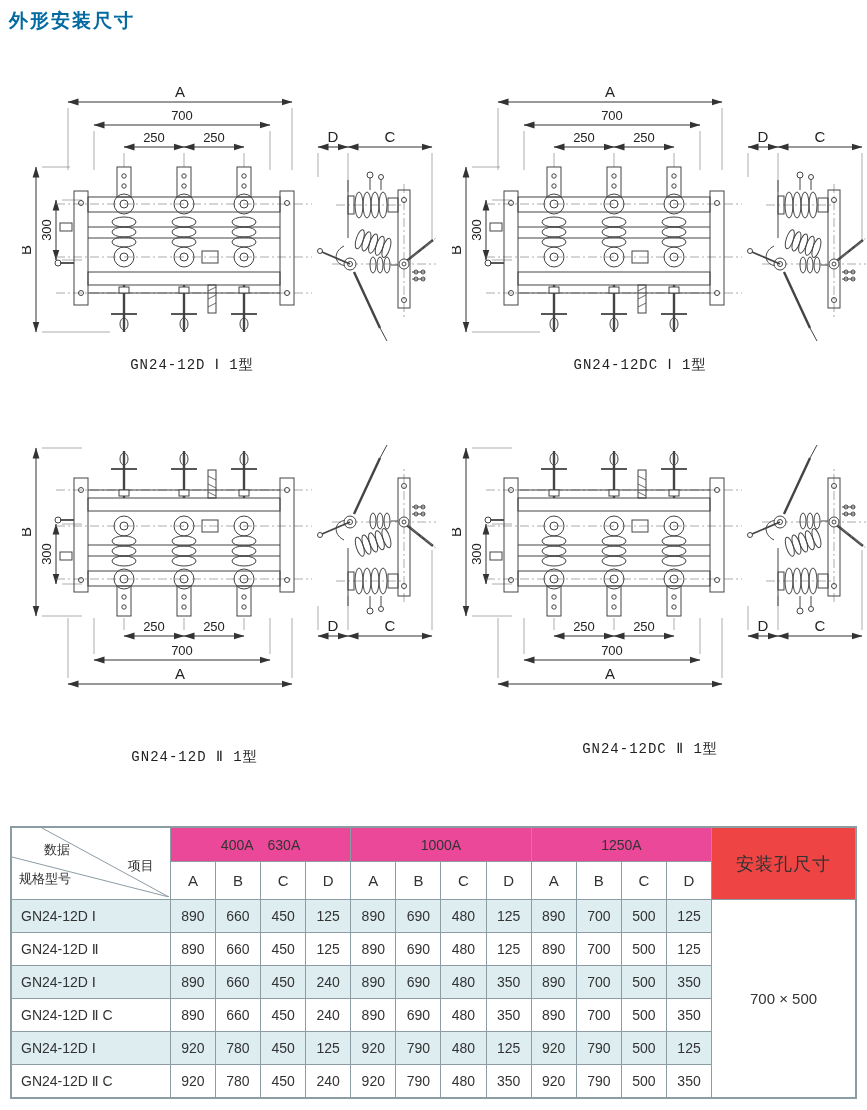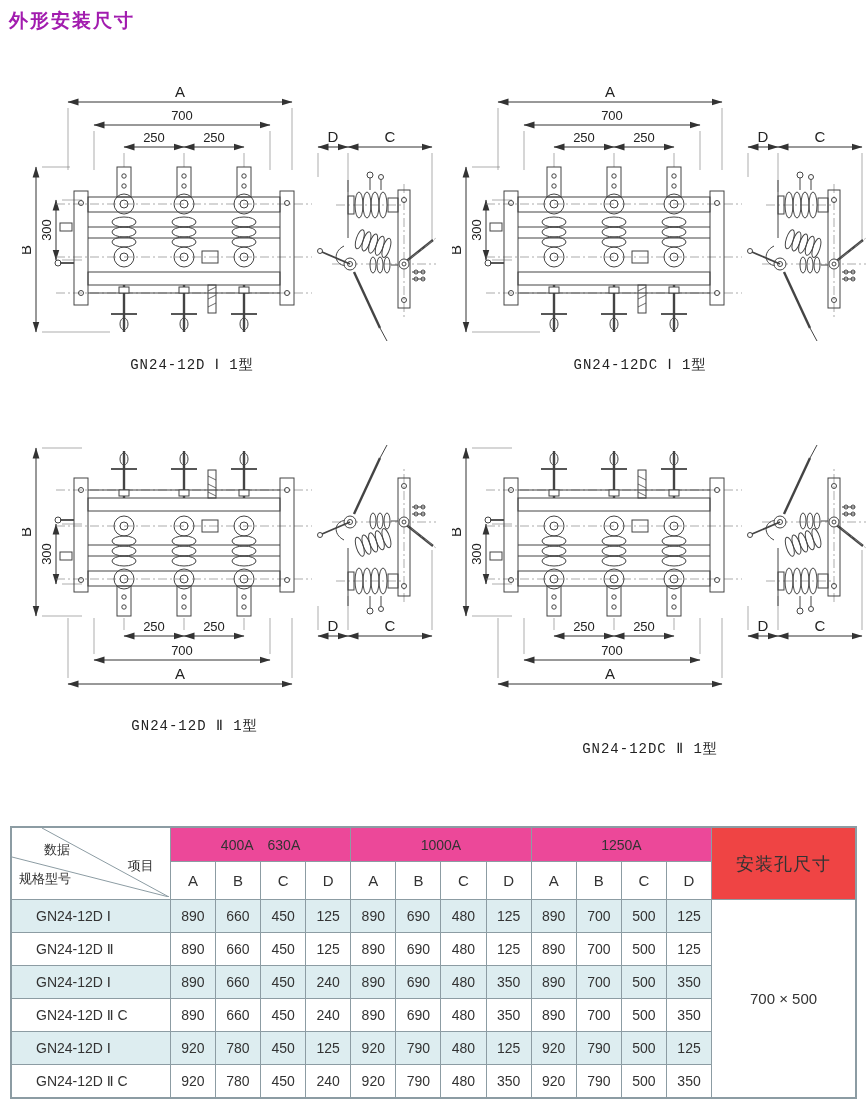--- a/index.html
+++ b/index.html
@@ -3,21 +3,21 @@
 <meta charset="utf-8">
 <style>
   html,body{margin:0;padding:0;}
   body{
     width:867px;height:1110px;position:relative;background:#ffffff;
     font-family:"Liberation Sans","DejaVu Sans",sans-serif;color:#222;
     overflow:hidden;
   }
   .page-title{
     position:absolute;left:9px;top:8px;
-    font-size:19px;font-weight:bold;color:#a21caf;letter-spacing:2px;
+    font-size:19px;font-weight:bold;color:#0369a1;letter-spacing:2px;
   }
   .panel{position:absolute;}
   .panel svg{display:block;}
   .caption{
     position:absolute;text-align:center;font-size:14px;color:#222;letter-spacing:1px;font-family:Liberation Mono, monospace;
   }
   
   .st {stroke:#444;stroke-width:1;fill:none;}
   .stw{stroke:#444;stroke-width:1;fill:#fff;}
   .thk{stroke:#444;stroke-width:2.4;fill:none;}
@@ -37,21 +37,21 @@
   .dim-table td{
     border:1px solid #8c9ca3;text-align:center;vertical-align:middle;
     font-size:14px;color:#333;padding:0;
   }
   .dim-table .grp td{height:33px;background:#ec4899;}
   .dim-table .sub td{height:37px;background:#ffffff;font-size:15px;}
   .dim-table td.corner{background:#ffffff;position:relative;padding:16px;}
   .dim-table td.holehdr{background:#ef4444;font-size:18px;letter-spacing:1px;}
   .dim-table tbody td{height:32px;background:#fff;}
   .dim-table tbody tr.alt td{background:#ddedf0;}
-  .dim-table tbody td.model{text-align:left;padding-left:24px;}
+  .dim-table tbody td.model{text-align:left;padding-left:9px;}
   .dim-table tbody td.hole{background:#ffffff !important;font-size:15px;}
   .corner-label{position:absolute;font-size:13px;color:#333;}
   .c-data{left:32px;top:13px;}
   .c-item{right:16px;top:13px;margin-top:16px;}
   .c-model{left:7px;bottom:11px;margin-top:40px;}
   .corner svg{position:absolute;left:0;top:0;}
 </style>
 </head>
 <body>
 
@@ -310,21 +310,21 @@
 <div class="panel" style="left:452px;top:420px;">
   <svg width="418" height="278" viewBox="0 0 418 278">
     <use href="#dims-bottom"></use>
     <use href="#front-asm" transform="translate(52,196) scale(1,-1)"></use>
     <use href="#side-asm" transform="translate(296,206) scale(1,-1)"></use>
   </svg>
 </div>
 
 <div class="caption" style="left:22px;top:356px;width:340px;">GN24-12D Ⅰ 1型</div>
 <div class="caption" style="left:455px;top:356px;width:370px;">GN24-12DC Ⅰ 1型</div>
-<div class="caption" style="left:22px;top:717px;width:345px;">GN24-12D Ⅱ 1型</div>
+<div class="caption" style="left:22px;top:748px;width:345px;">GN24-12D Ⅱ 1型</div>
 <div class="caption" style="left:465px;top:740px;width:370px;">GN24-12DC Ⅱ 1型</div>
 
 <table class="dim-table">
   <colgroup>
     <col style="width:159px;">
     <col style="width:45px;">
       <col style="width:45px;">
       <col style="width:45px;">
       <col style="width:45px;">
     <col style="width:45px;">

